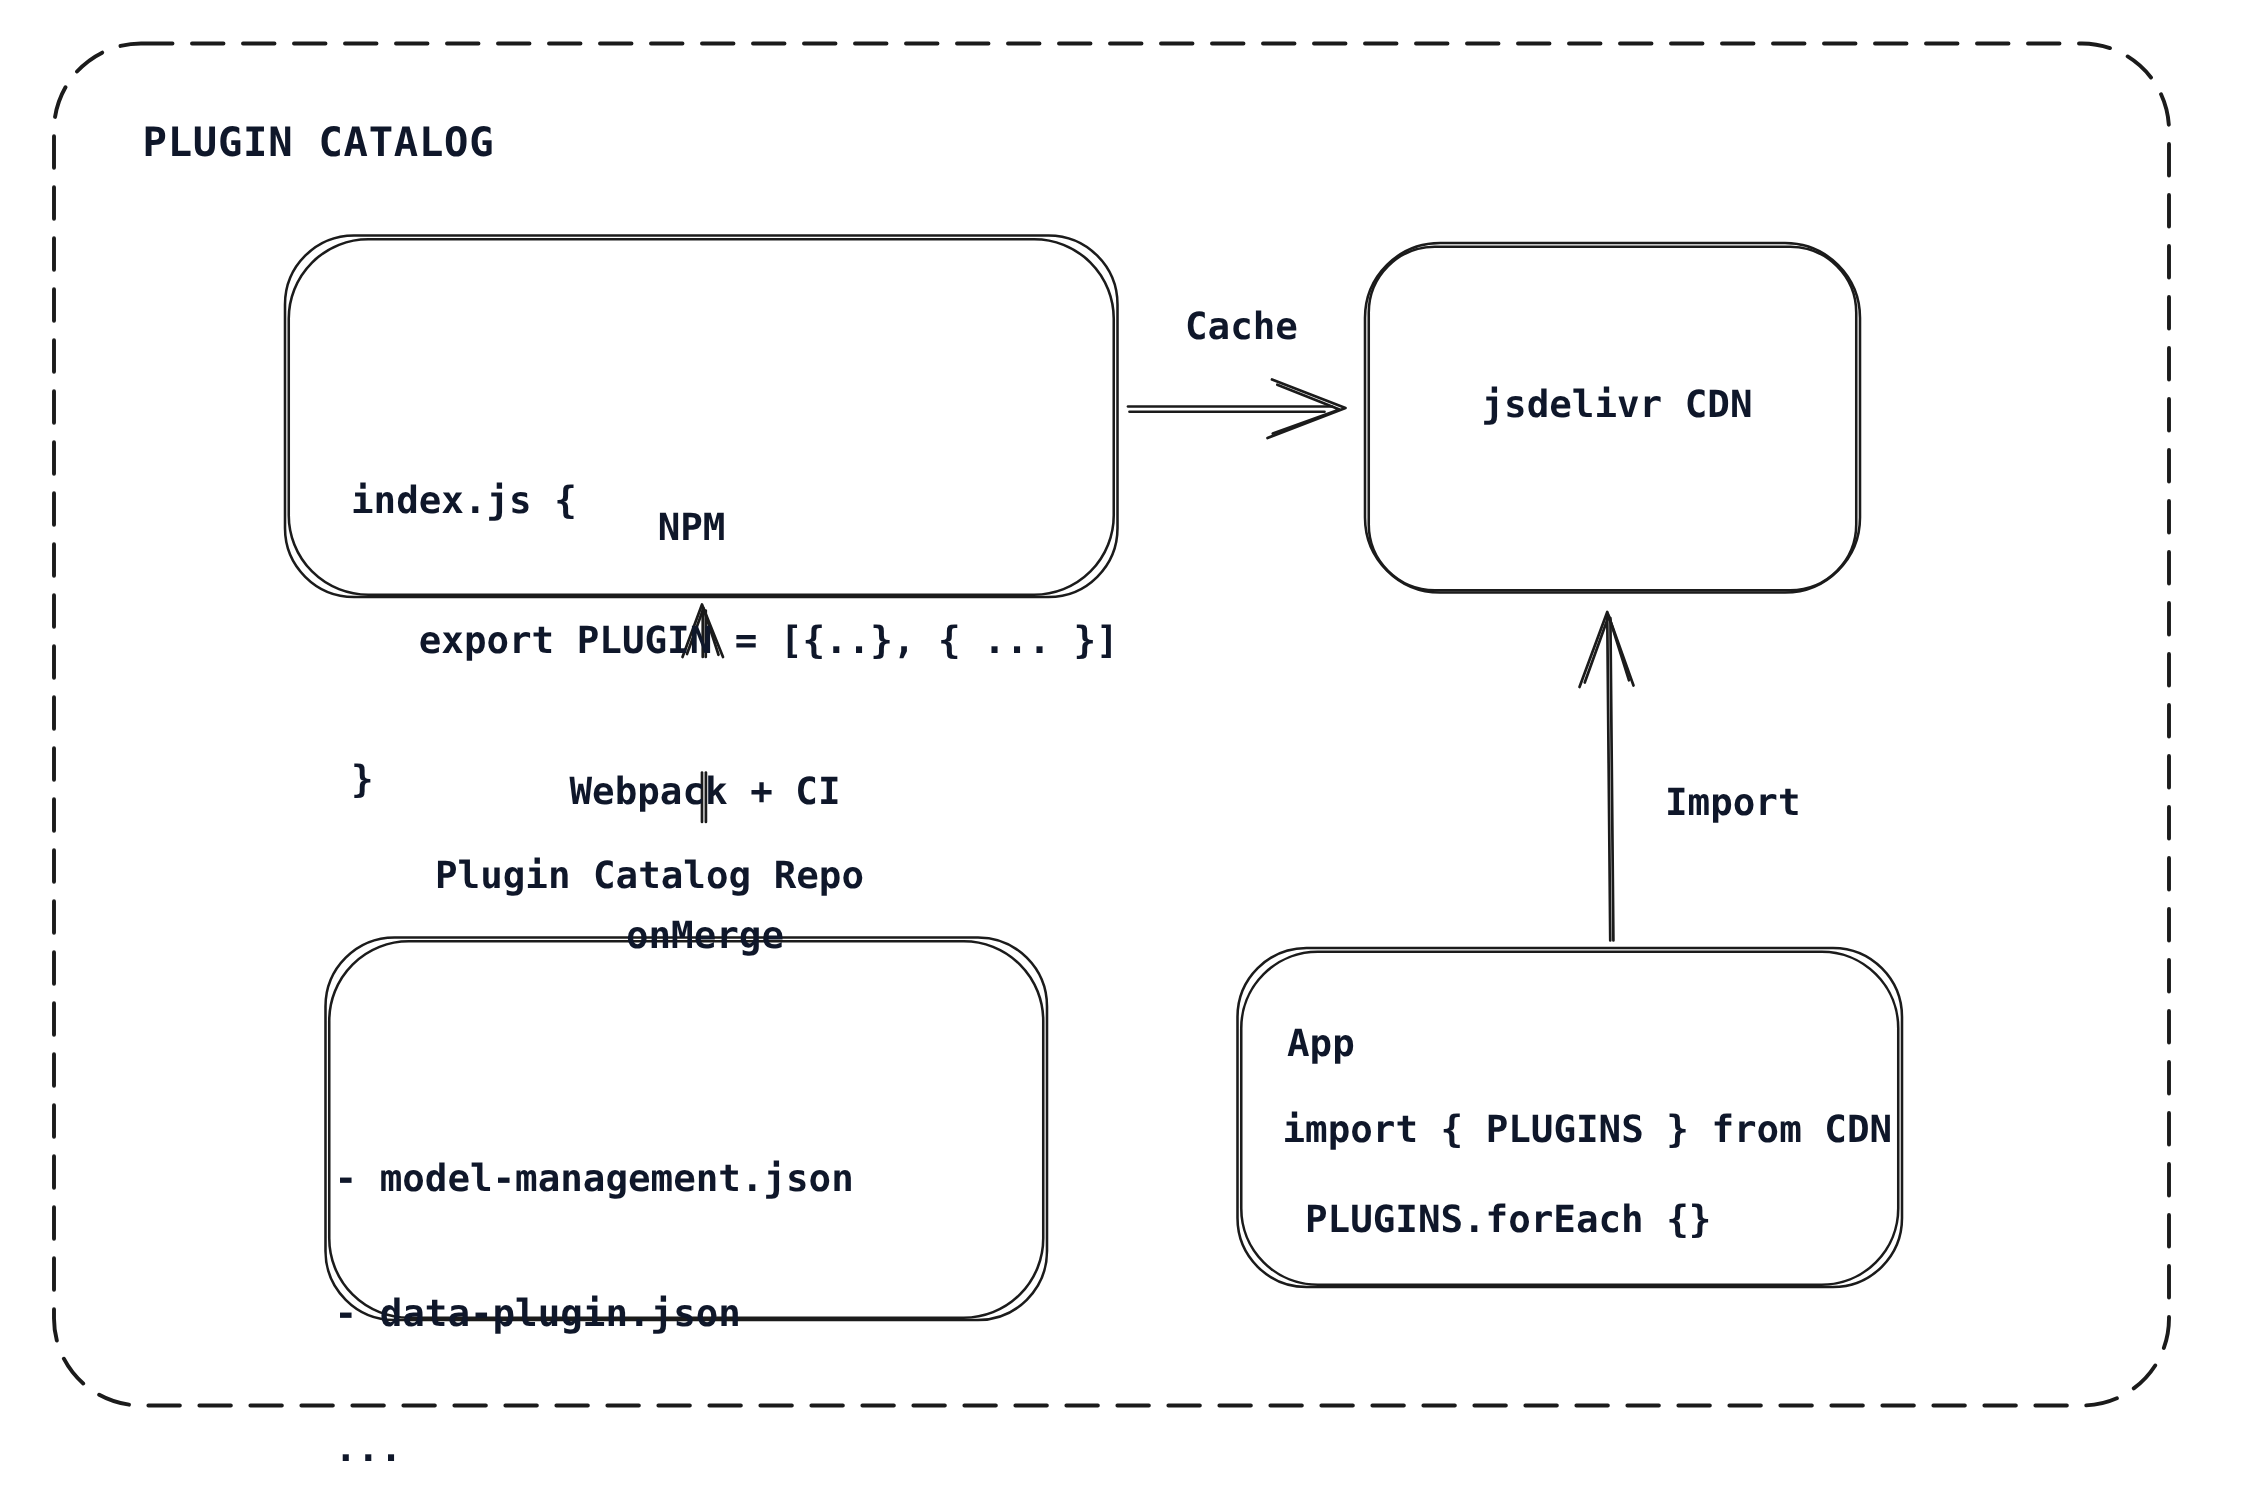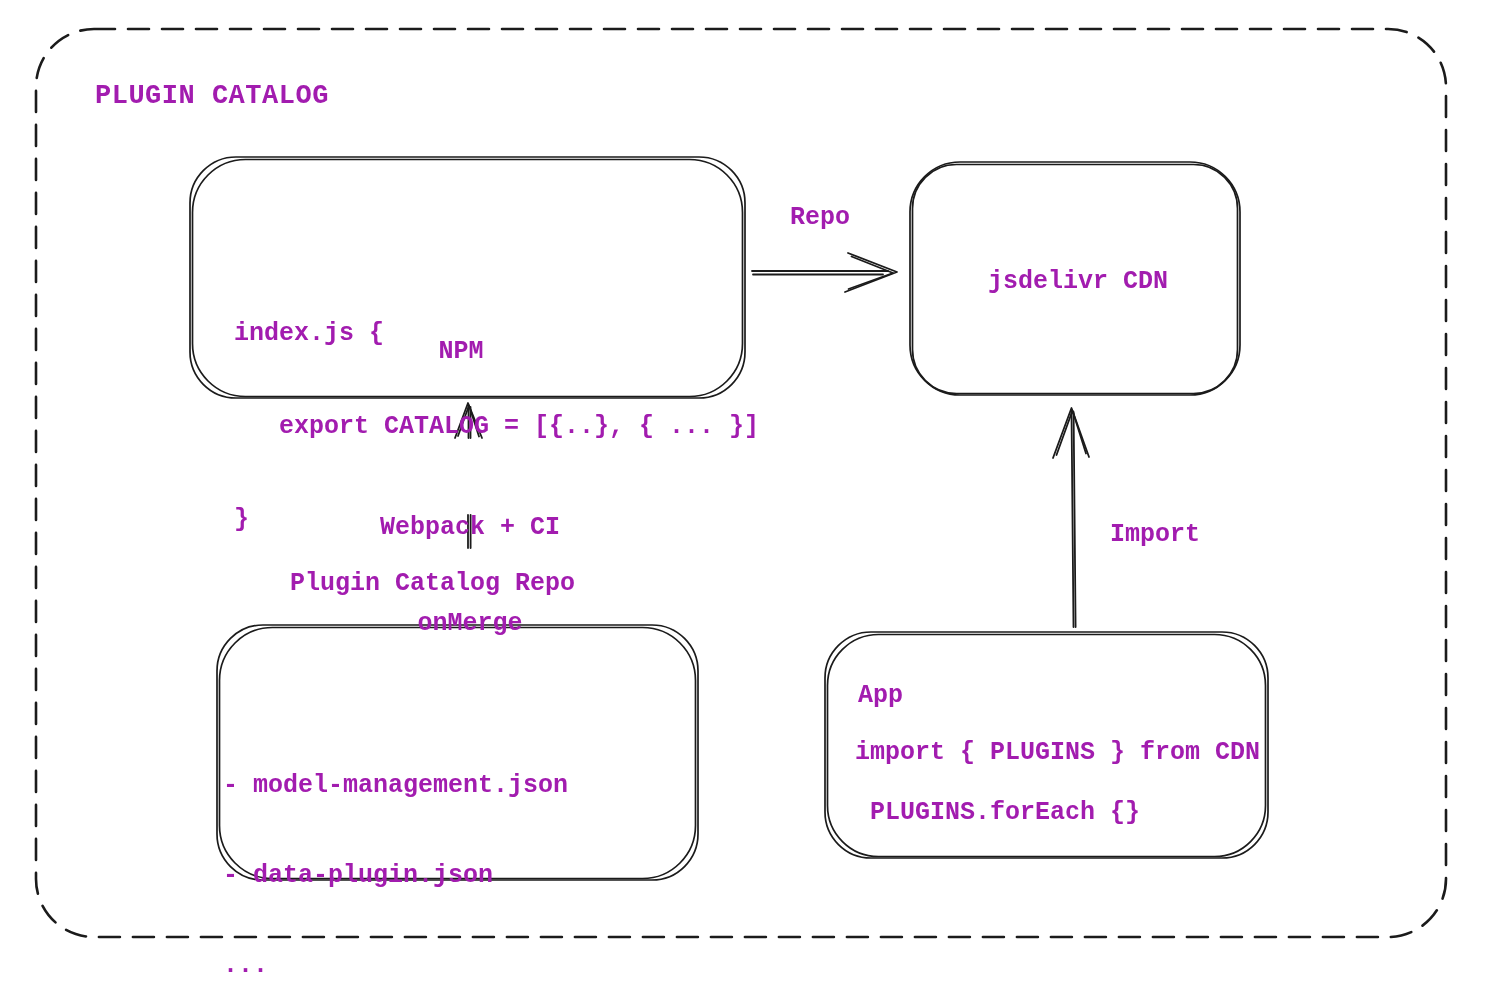--- a/index.html
+++ b/index.html
@@ -22,22 +22,21 @@
     top: 0;
     width: 1506px;
     height: 1002px;
   }
   .txt {
     position: absolute;
     white-space: pre;
     font-weight: 600;
     font-size: 25px;
     line-height: 30px;
-    color: #a21caf;
-    font-family: Liberation Mono, monospace;
+    color: #0f172a;
   }
   .diagram-title {
     font-size: 27px;
     letter-spacing: 0.5px;
   }
   .center-x {
     transform: translateX(-50%);
     text-align: center;
   }
   .code-block div {
@@ -103,30 +102,30 @@
       <path d="M1056.5 455 L1072.5 410.5 L1086 453.5"></path>
     </g>
   </svg>
 
   <div class="txt diagram-title" style="left:95px; top:81px;">PLUGIN CATALOG</div>
 
   <div class="node" style="left:190px; top:157px; width:555px; height:241px;">
     <div class="txt center-x" style="left:271px; top:180px;">NPM</div>
     <div class="txt code-block npm-code" style="left:29px; top:99px;margin-left:15px;">
       <div>index.js {</div>
-      <div>   export CATALOG = [{..}, { ... }]</div>
+      <div>   export PLUGIN = [{..}, { ... }]</div>
       <div>}</div>
     </div>
   </div>
 
-  <div class="node" style="left:910px; top:162px; width:384px; height:233px;">
+  <div class="node" style="left:910px; top:150px; width:384px; height:233px;">
     <div class="txt center-x" style="left:168px; top:105px;">jsdelivr CDN</div>
   </div>
 
-  <div class="txt" style="left:790px; top:203px;">Repo</div>
+  <div class="txt" style="left:790px; top:203px;">Cache</div>
 
   <div class="txt" style="left:290px; top:569px;">Plugin Catalog Repo</div>
 
   <div class="txt center-x" style="left:470px; top:448px; line-height:32px;">
     <div>Webpack + CI</div>
     <div>onMerge</div>
   </div>
 
   <div class="node" style="left:217px; top:625px; width:481px; height:255px;">
     <div class="txt code-block repo-files" style="left:6px; top:86px;">

